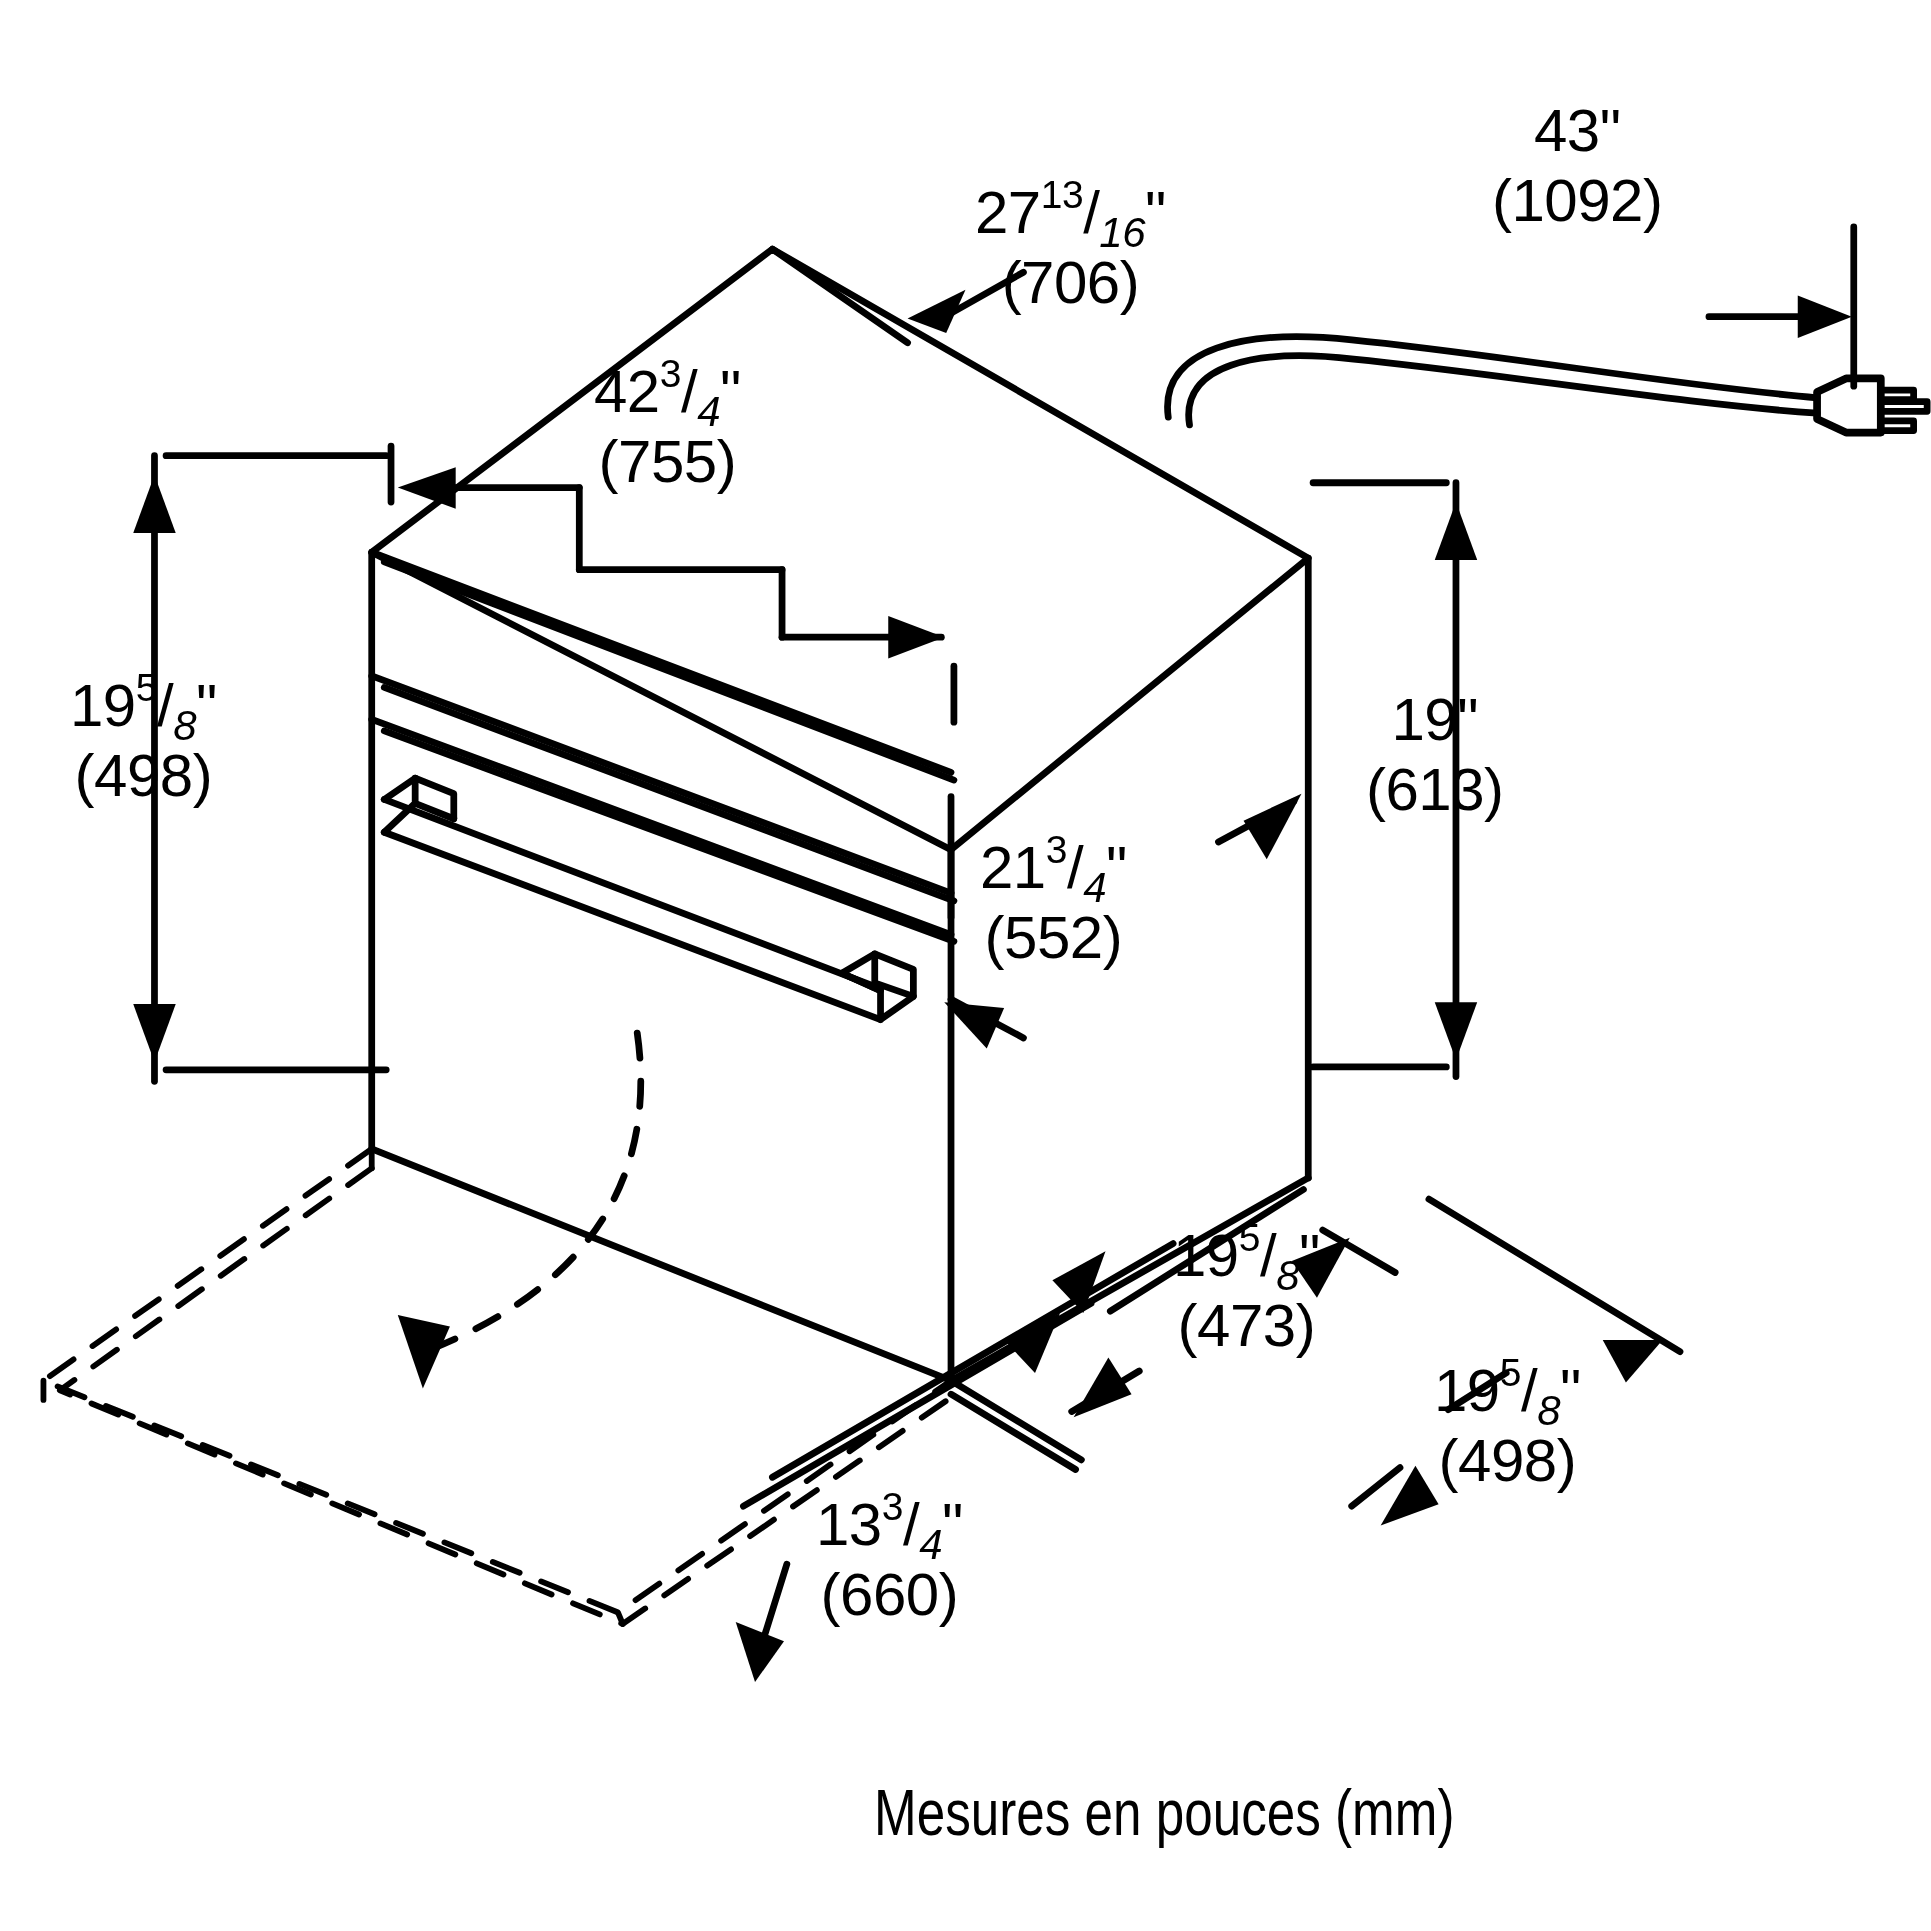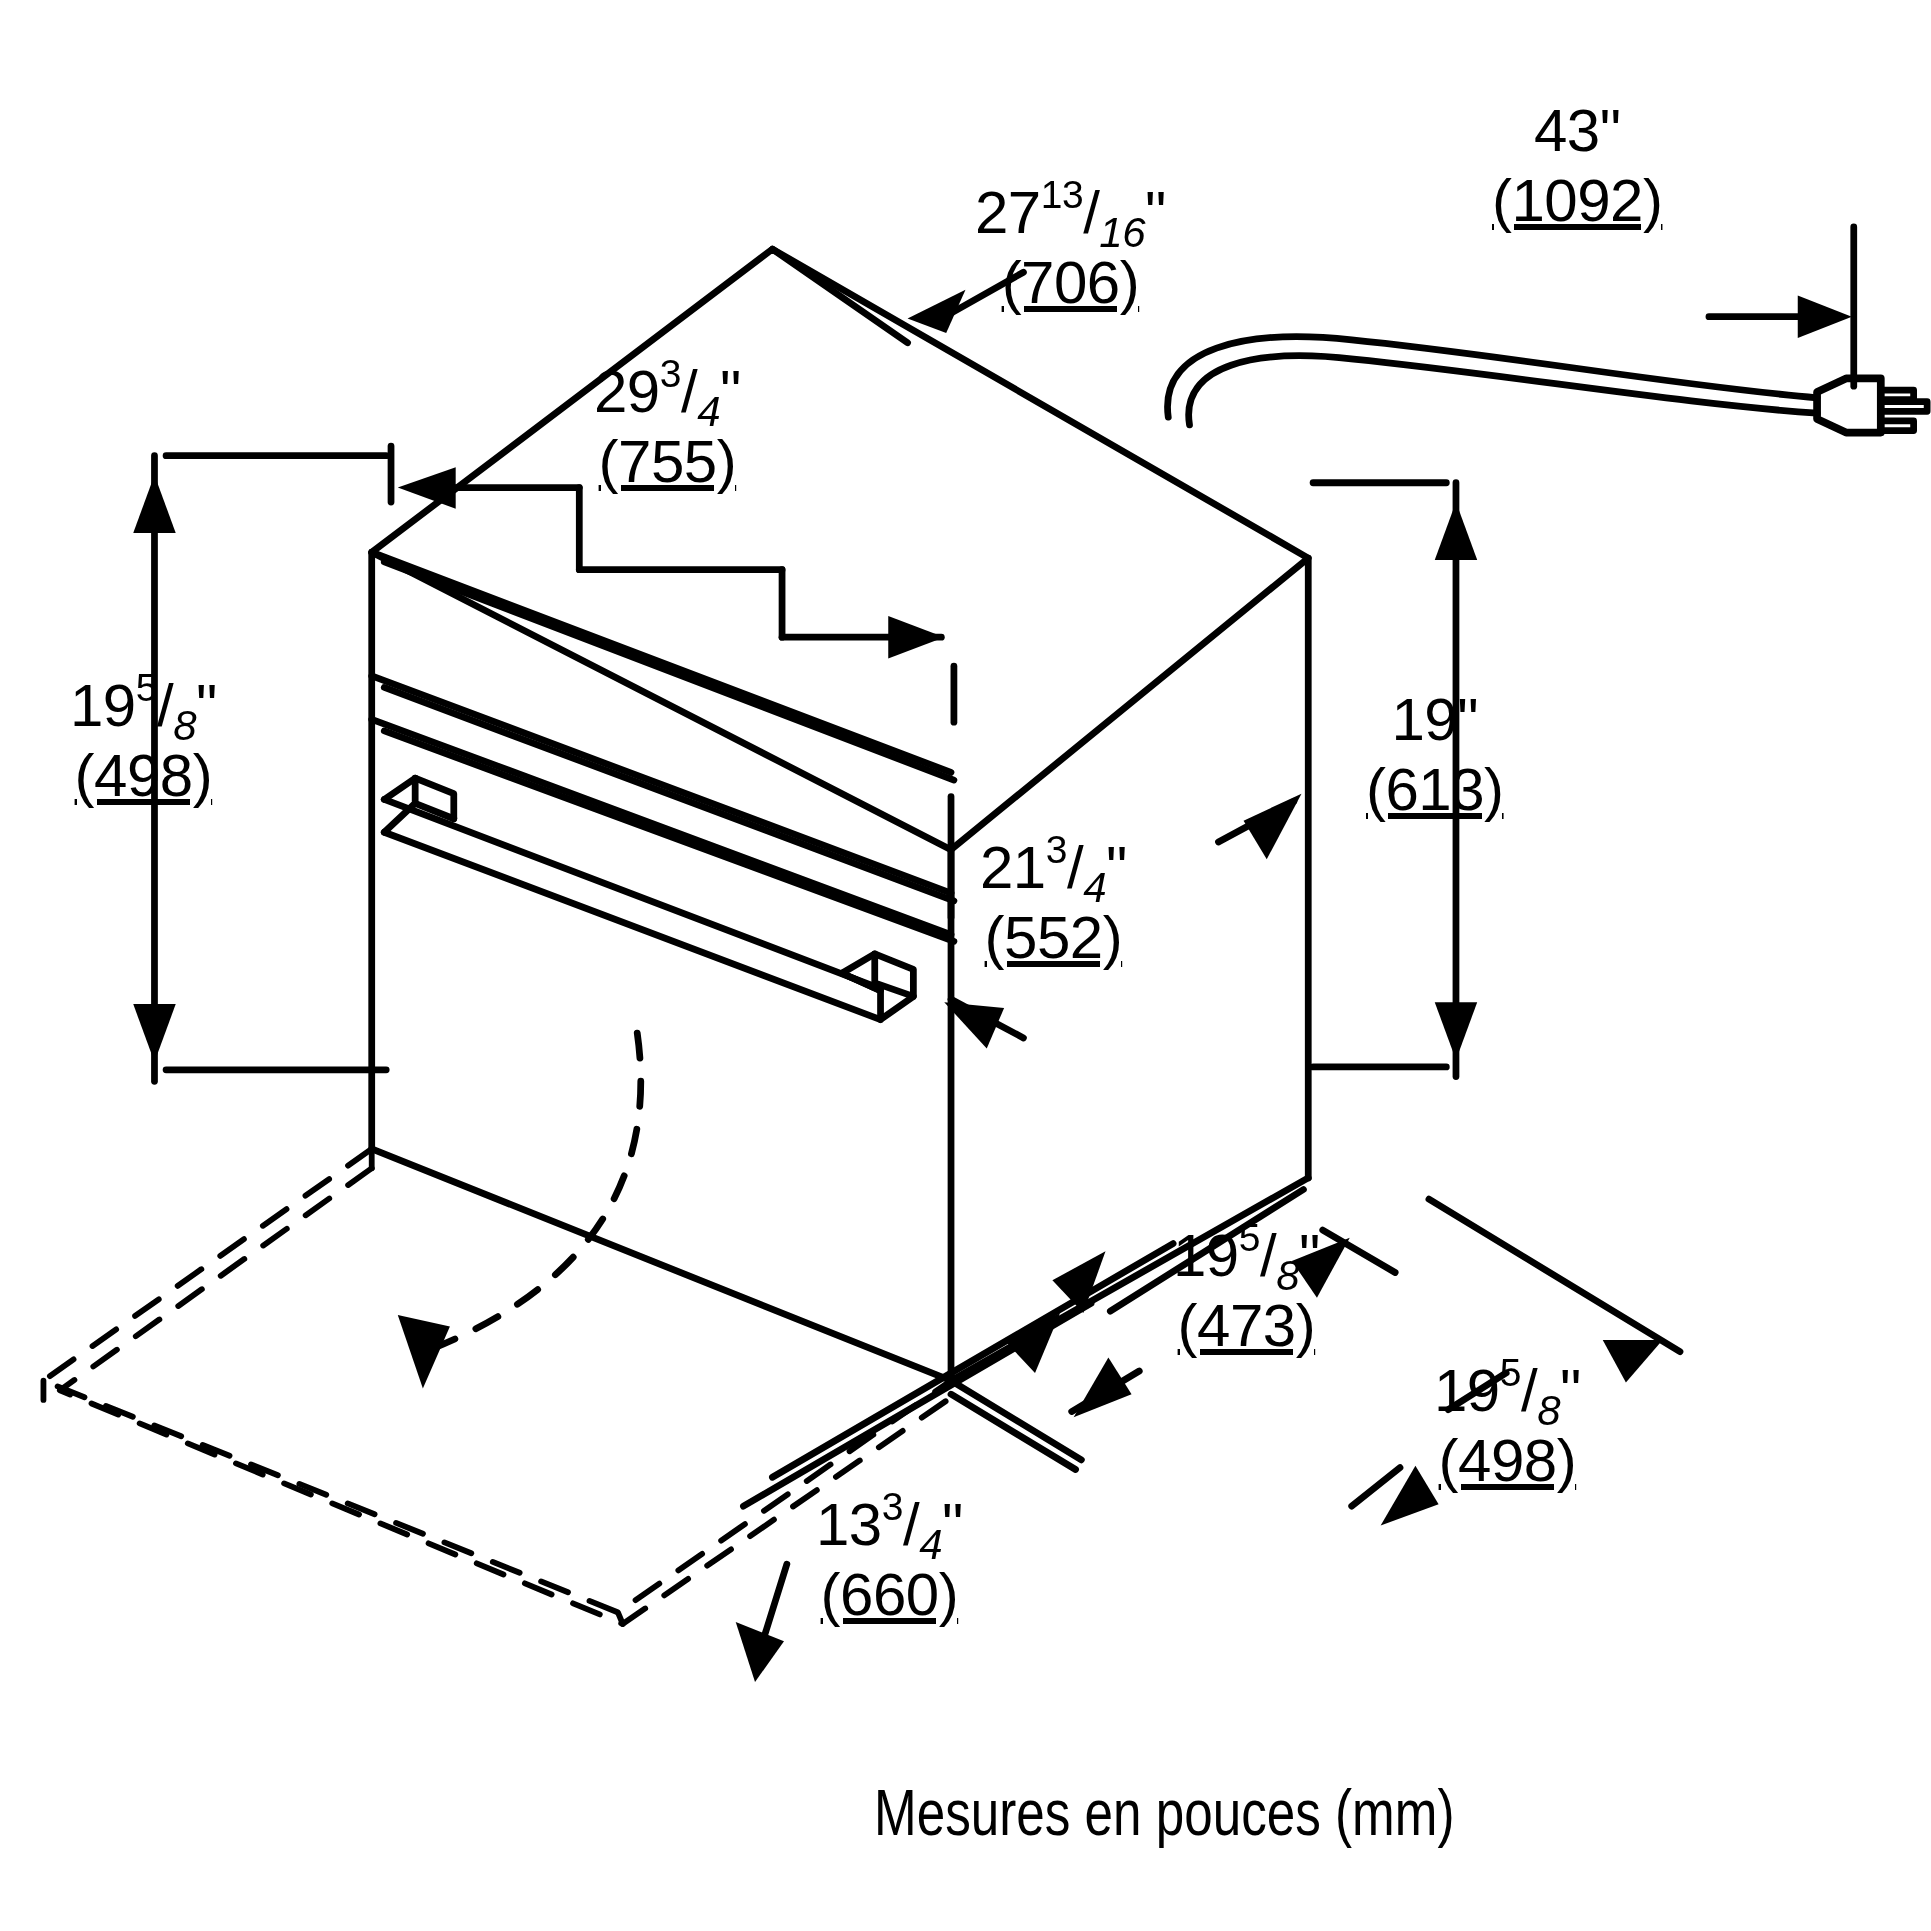--- a/index.html
+++ b/index.html
@@ -6,21 +6,21 @@
   body{width:1931px;height:1931px;overflow:hidden;
        font-family:"Liberation Sans","DejaVu Sans",sans-serif;color:#000;}
   #stage{position:relative;width:1931px;height:1931px;background:#fff;}
   svg#drawing{position:absolute;left:0;top:0;width:1931px;height:1931px;}
 
   
   .dim{position:absolute;text-align:center;line-height:1.0;
        font-family:"Liberation Sans","DejaVu Sans",sans-serif;
        color:#000;white-space:nowrap;}
   .dim .ln{display:block;font-size:60px;font-weight:400;letter-spacing:-0.5px;}
-  .dim .ln.mm{margin-top:9.7px;text-decoration:underline;}
+  .dim .ln.mm{margin-top:9.7px;}
   .frac{display:inline-block;position:relative;top:0;}
   .frac .num{font-size:39px;vertical-align:super;line-height:0;position:relative;top:-3.9px;}
   .frac .sl{font-size:60px;}
   .frac .den{font-size:42px;vertical-align:sub;line-height:0;position:relative;top:1px;font-style:italic;}
   .inchmark{font-size:60px;}
 
   .caption{position:absolute;font-size:64px;line-height:1;
            font-family:"Liberation Sans","DejaVu Sans",sans-serif;
            transform:scaleX(0.80);transform-origin:left center;
            white-space:nowrap;}
@@ -207,21 +207,21 @@
 
   <div class="dim" style="left:1492px; top:101px;">
     <span class="ln">
       <span>43</span><span class="inchmark">"</span>
     </span>
     <span class="ln mm">(1092)</span>
   </div>
 
   <div class="dim" style="left:594px; top:362px;">
     <span class="ln">
-      <span>29</span><span class="frac"><span class="num">3</span><span class="sl">/</span><span class="den">4</span></span><span class="inchmark">"</span>
+      <span>42</span><span class="frac"><span class="num">3</span><span class="sl">/</span><span class="den">4</span></span><span class="inchmark">"</span>
     </span>
     <span class="ln mm">(755)</span>
   </div>
 
   <div class="dim" style="left:70px; top:676px;">
     <span class="ln">
       <span>19</span><span class="frac"><span class="num">5</span><span class="sl">/</span><span class="den">8</span></span><span class="inchmark">"</span>
     </span>
     <span class="ln mm">(498)</span>
   </div>

